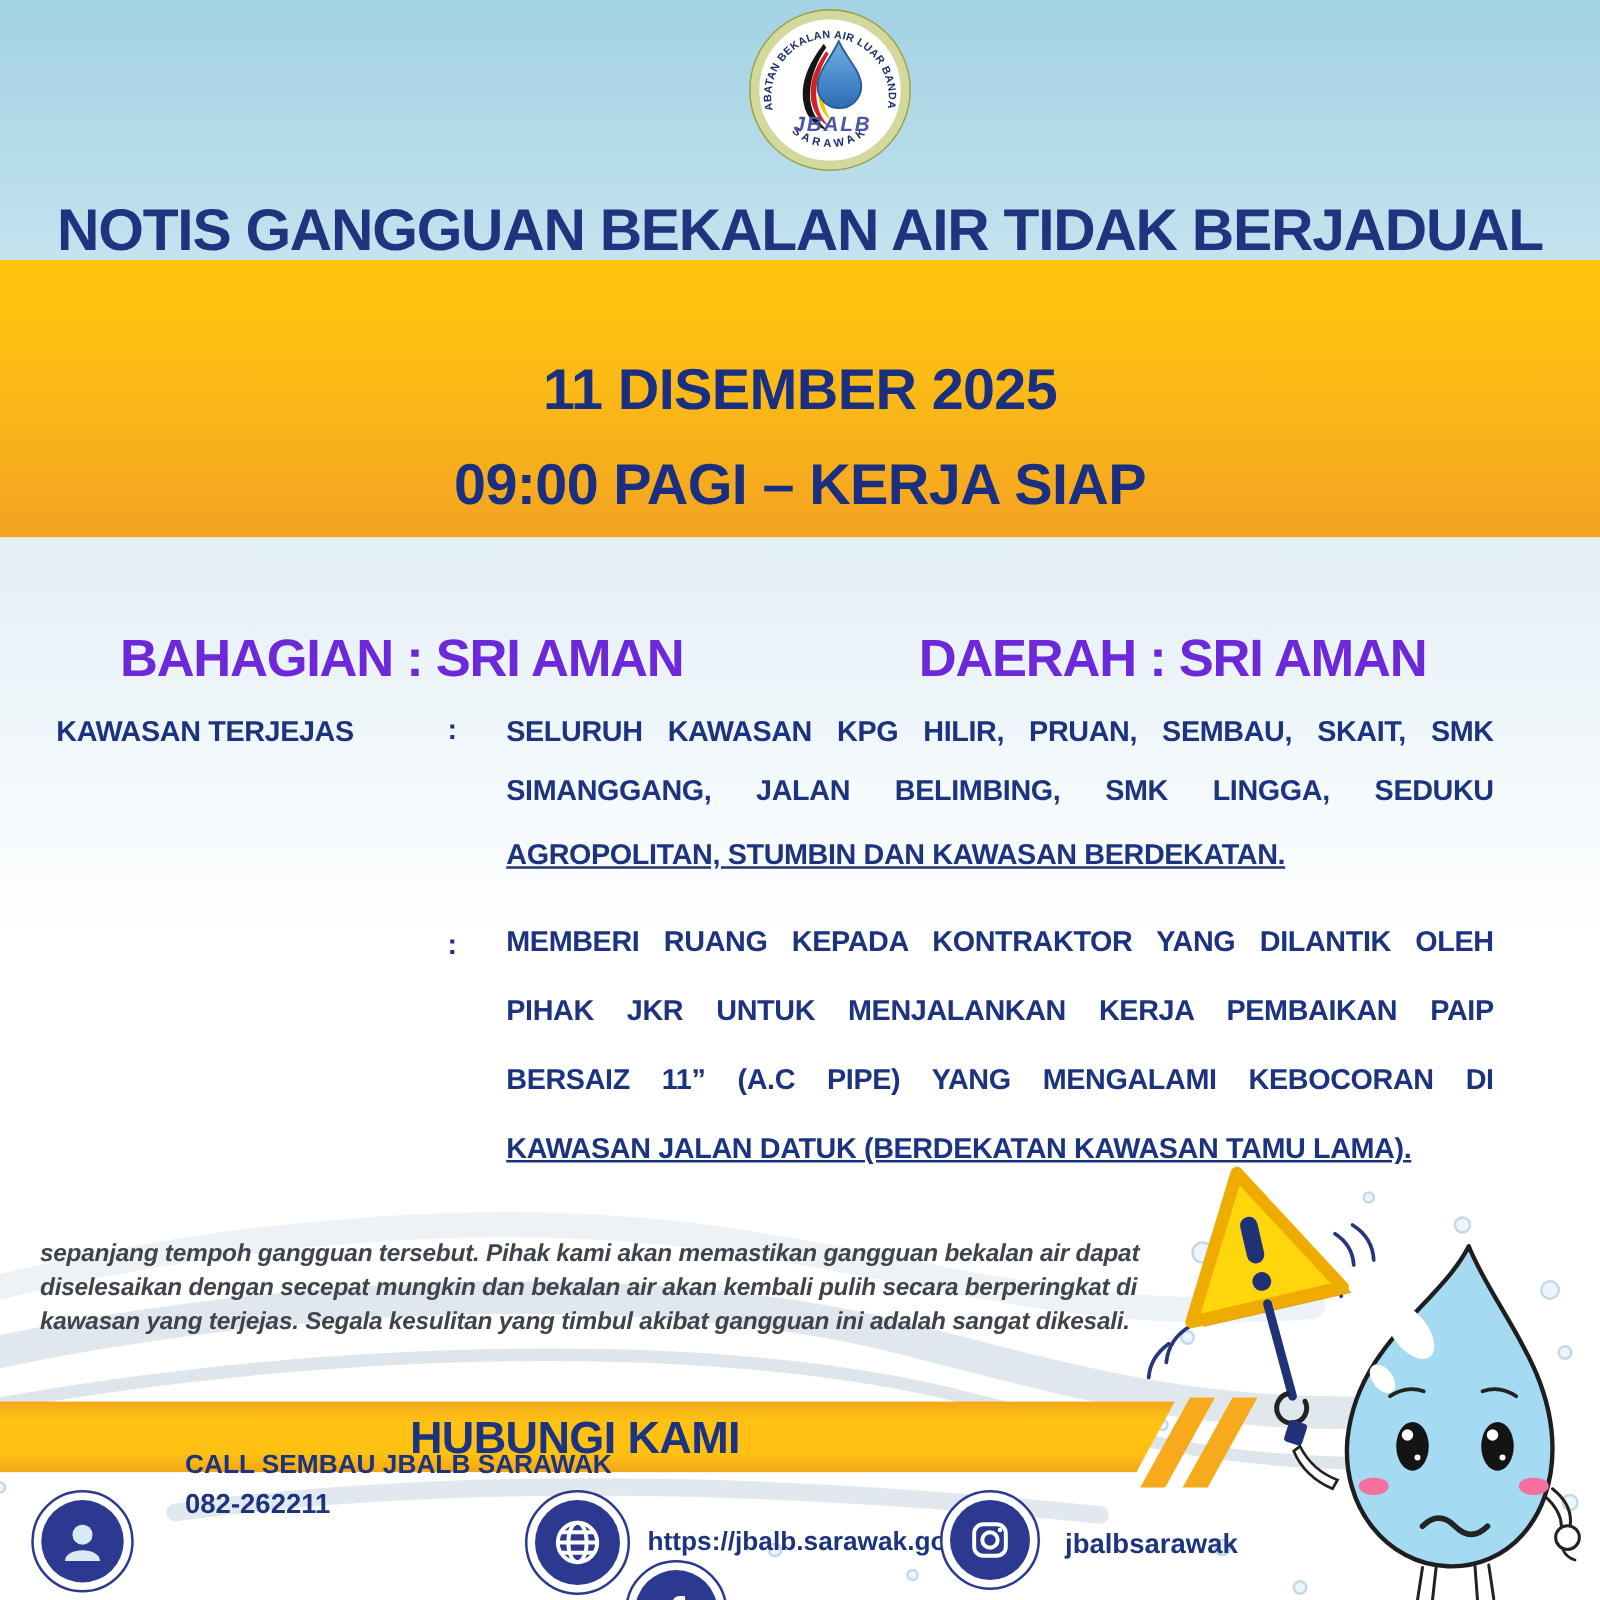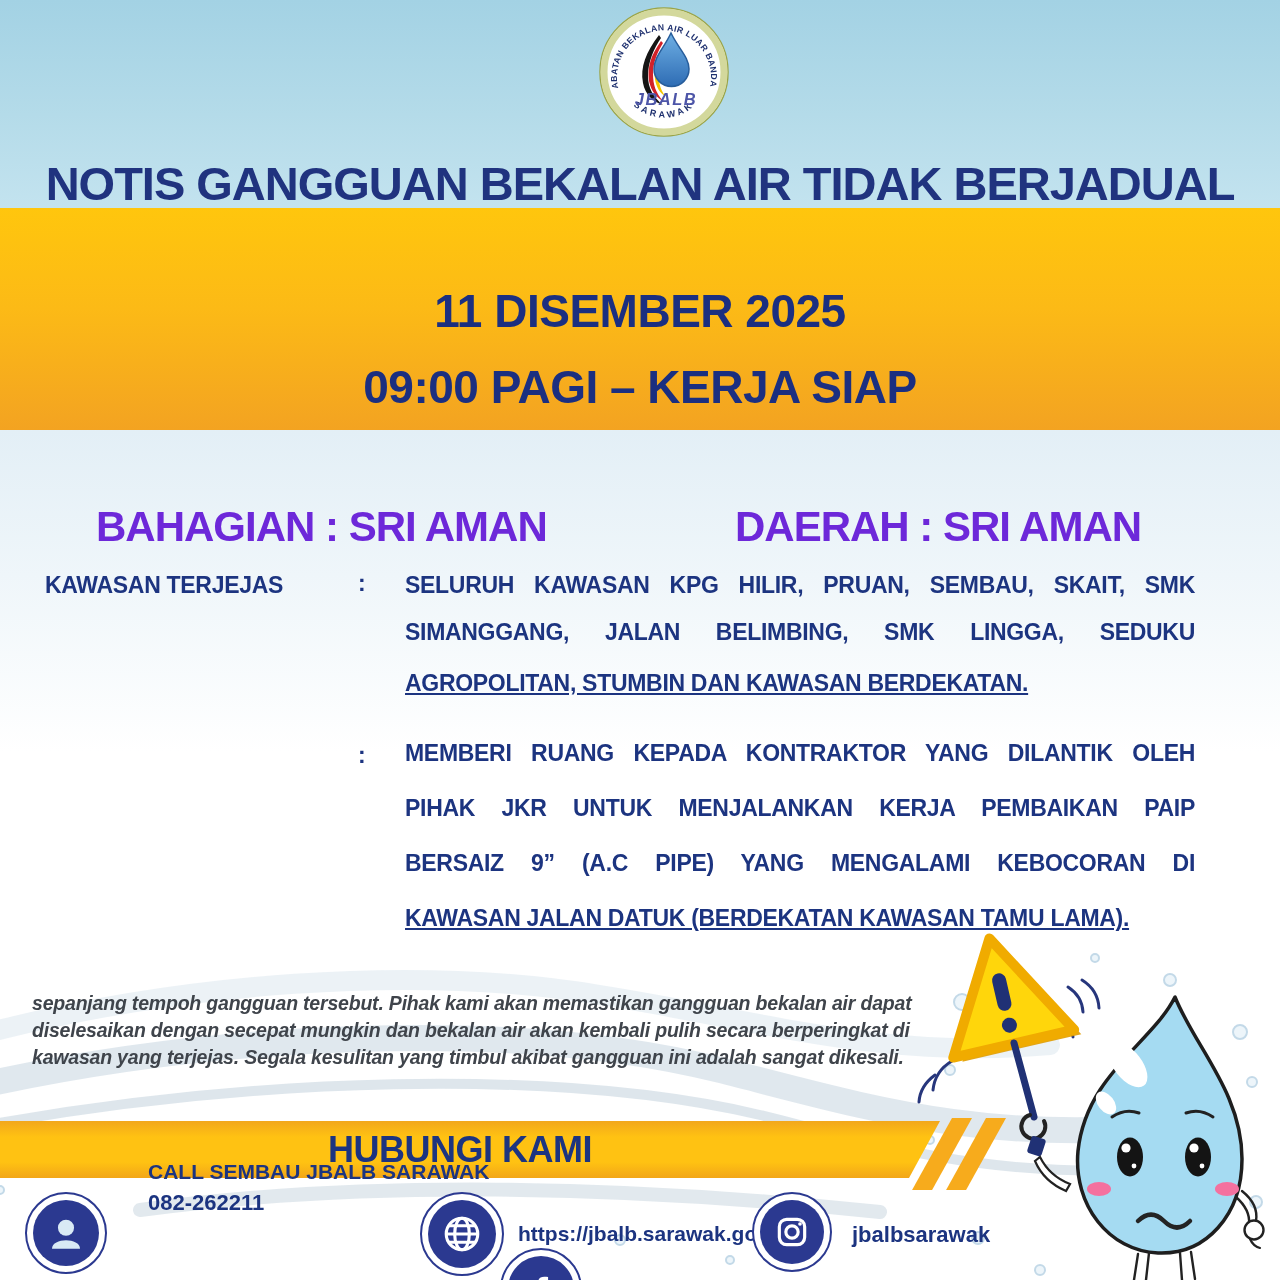--- a/index.html
+++ b/index.html
@@ -107,21 +107,21 @@
 
   <div class="abs row-label" style="left:45px;top:572px">KAWASAN TERJEJAS</div>
   <div class="abs row-colon" style="left:358px;top:570px">:</div>
   <div class="abs jline" style="left:405px;top:572px">SELURUH KAWASAN KPG HILIR, PRUAN, SEMBAU, SKAIT, SMK</div>
   <div class="abs jline" style="left:405px;top:619px">SIMANGGANG, JALAN BELIMBING, SMK LINGGA, SEDUKU</div>
   <div class="abs jline last" style="left:405px;top:670px">AGROPOLITAN, STUMBIN DAN KAWASAN BERDEKATAN.</div>
 
   <div class="abs row-colon" style="left:358px;top:742px">:</div>
   <div class="abs jline" style="left:405px;top:740px">MEMBERI RUANG KEPADA KONTRAKTOR YANG DILANTIK OLEH</div>
   <div class="abs jline" style="left:405px;top:795px">PIHAK JKR UNTUK MENJALANKAN KERJA PEMBAIKAN PAIP</div>
-  <div class="abs jline" style="left:405px;top:850px">BERSAIZ 9” (A.C PIPE) YANG MENGALAMI KEBOCORAN DI</div>
+  <div class="abs jline" style="left:405px;top:850px">BERSAIZ 11” (A.C PIPE) YANG MENGALAMI KEBOCORAN DI</div>
   <div class="abs jline last" style="left:405px;top:905px">KAWASAN JALAN DATUK (BERDEKATAN KAWASAN TAMU LAMA).</div>
 
   <svg class="abs splash" width="1280" height="340" viewBox="0 0 1280 340">
     <g fill="none" stroke-linecap="round">
       <path d="M-40,100 C180,40 420,25 600,55 C760,80 880,120 1050,105" stroke="#dde8ee" stroke-width="20" opacity="0.55"></path>
       <path d="M-40,150 C220,90 520,80 720,130 C860,165 980,205 1180,185" stroke="#ccd9e2" stroke-width="26" opacity="0.6"></path>
       <path d="M-40,190 C250,135 560,128 760,175 C900,210 1010,245 1210,225" stroke="#c2d2dd" stroke-width="10" opacity="0.55"></path>
       <path d="M140,270 C360,240 620,245 880,272" stroke="#cfdae2" stroke-width="14" opacity="0.6"></path>
     </g>
     <g stroke="#b9d3e4" fill="#eaf4fa" opacity="0.85" stroke-width="2">

